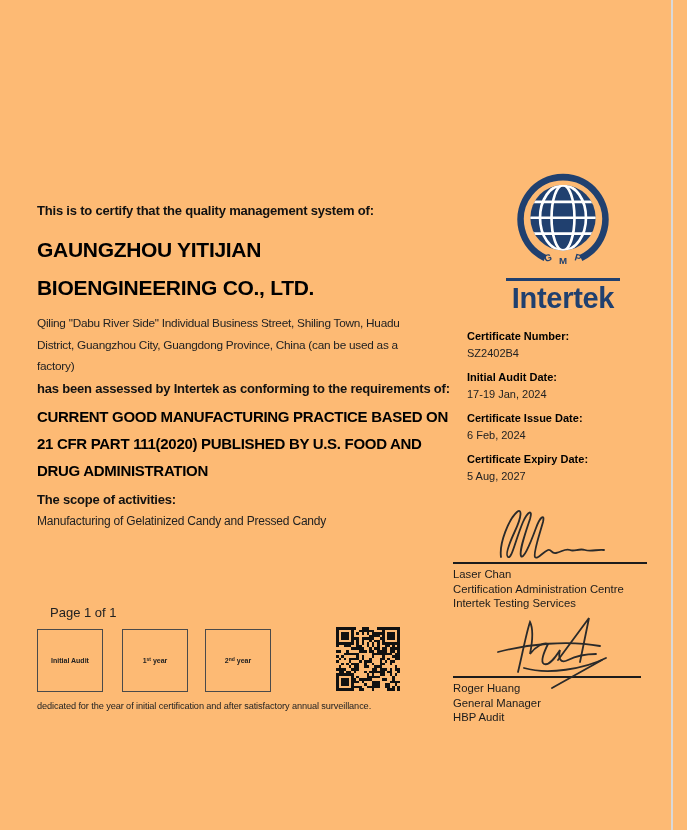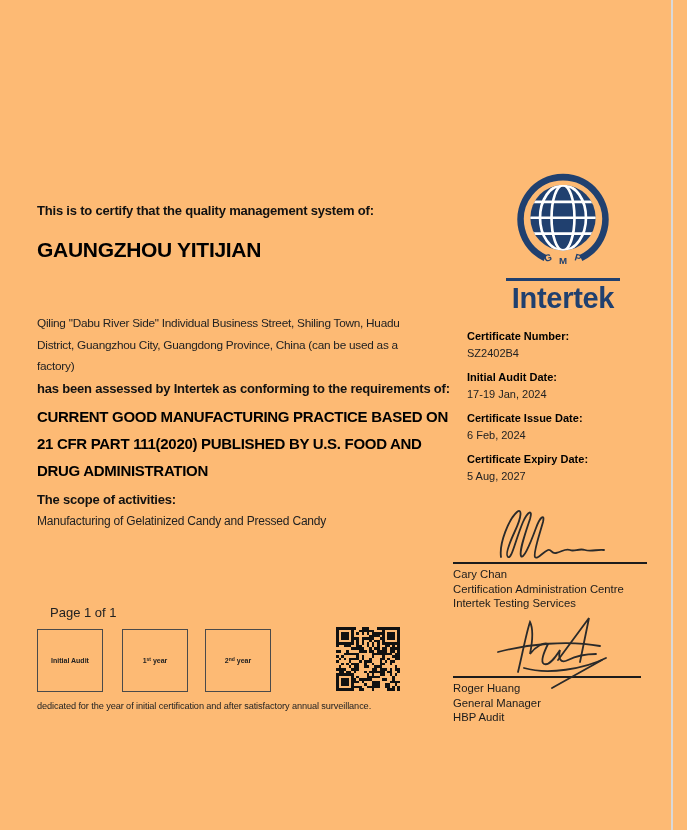--- a/index.html
+++ b/index.html
@@ -53,20 +53,21 @@
 </style>
 </head>
 <body>
 
 <div class="certificate">
 
   <div class="abs certify-line nowrap">This is to certify that the quality management system of:</div>
 
   <div class="abs company-name">
     <div class="nowrap">GAUNGZHOU YITIJIAN</div>
+    <div class="nowrap">BIOENGINEERING CO., LTD.</div>
   </div>
 
   <div class="abs address">
     <div class="nowrap">Qiling "Dabu River Side" Individual Business Street, Shiling Town, Huadu</div>
     <div class="nowrap">District, Guangzhou City, Guangdong Province, China (can be used as a</div>
     <div class="nowrap">factory)</div>
   </div>
 
   <div class="abs assessed-line nowrap">has been assessed by Intertek as conforming to the requirements of:</div>
 
@@ -481,21 +482,21 @@
       <div class="detail-label">Certificate Expiry Date:</div>
       <div class="detail-value">5 Aug, 2027</div>
     </div>
   </div>
 
   <svg class="abs sig1-svg" width="115" height="55" viewBox="0 0 115 55">
     <path d="M6,50 C4,36 14,12 22,5 C27,1 27,9 20,24 C14,37 10,48 13,50 C17,52 20,34 28,15 C33,4 38,2 35,12 C30,27 24,44 26,49 C28,53 34,40 41,21 C45,10 50,6 48,15 C44,29 38,46 40,50 C42,53 48,45 53,43 C57,42 56,47 61,46 C67,45 70,41 75,43 C79,45 84,41 90,43 C96,45 103,42 109,43" fill="none" stroke="#2a2a2a" stroke-width="1.8" stroke-linecap="round"></path>
   </svg>
   <div class="abs sig-line sig1-line"></div>
   <div class="abs sig-text sig1-text">
-    <div>Cary Chan</div>
+    <div>Laser Chan</div>
     <div>Certification Administration Centre</div>
     <div>Intertek Testing Services</div>
   </div>
 
   <div class="abs sig-line sig2-line"></div>
   <svg class="abs sig2-svg" width="130" height="78" viewBox="0 0 130 78">
     <g fill="none" stroke="#2a2a2a" stroke-width="1.8" stroke-linecap="round">
       <path d="M30,58 C34,42 38,20 42,8 C46,16 44,30 42,40 C48,32 56,28 60,30 C56,38 52,48 56,50 C62,52 68,42 72,36 C70,44 72,50 80,46 C88,42 98,40 108,40"></path>
       <path d="M10,38 C40,30 80,26 112,32"></path>
       <path d="M70,46 L101,4 L92,48"></path>

